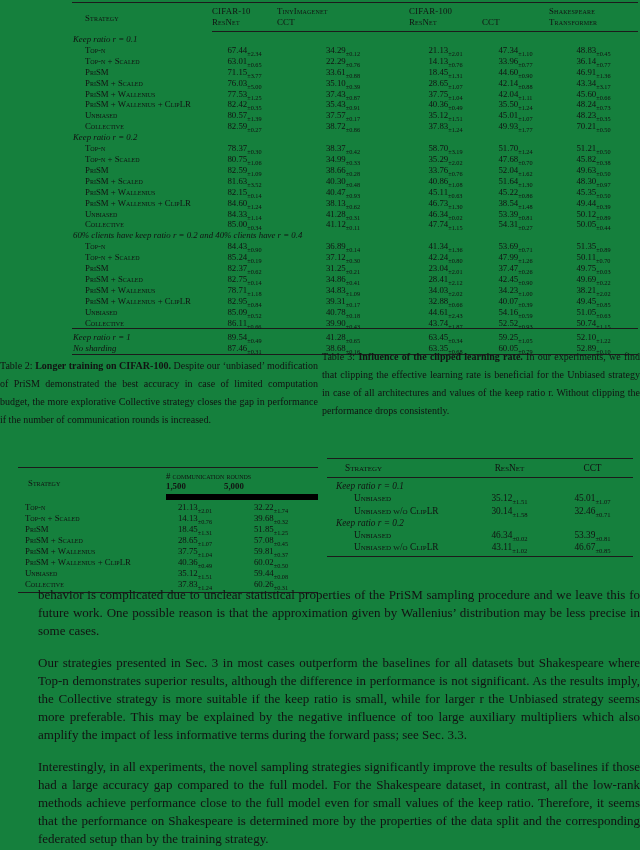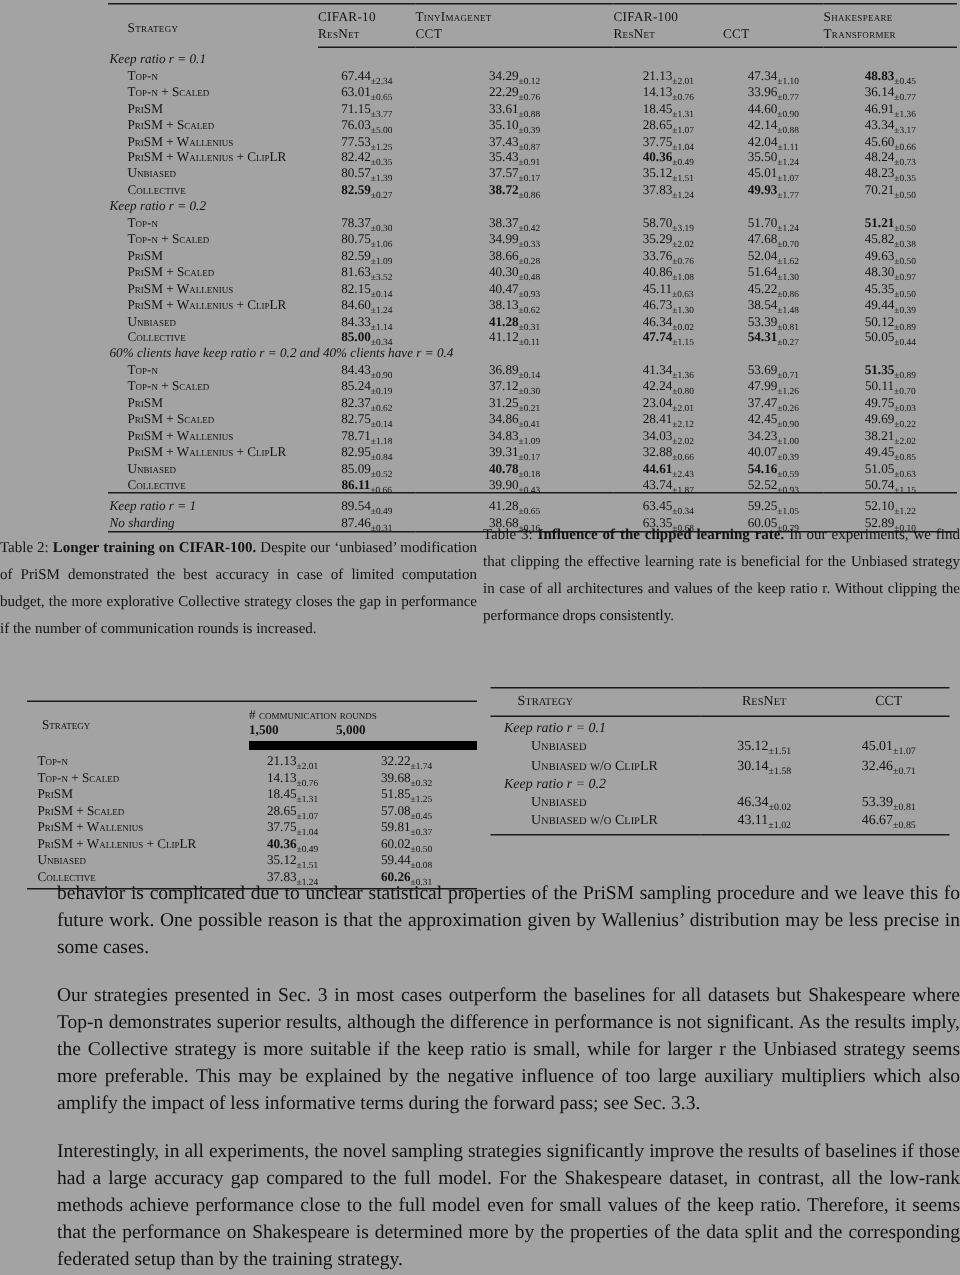--- a/index.html
+++ b/index.html
@@ -2,28 +2,28 @@
 <html><head>
 <meta charset="utf-8">
 <style>
   * { margin:0; padding:0; box-sizing:border-box; }
   html,body { background:#ffffff; }
   body {
     width:640px; height:850px;
     font-family:"Liberation Serif", serif;
     color:#121212;
   }
-  .page { position:relative; width:640px; height:850px; background:#a3a3a3; overflow:hidden; }
+  .page { position:relative; width:640px; height:850px; background:#15803d; overflow:hidden; }
 
   
   table { border-collapse:collapse; table-layout:fixed; }
   th { font-weight:normal; }
   td, th { padding:0; vertical-align:baseline; }
   sub { font-size:71%; line-height:0; }
-  .b { font-weight:bold; }
+  .b { font-weight:normal; }
 
   
   .mt-wrap { position:absolute; left:72px; top:2px; width:566px; }
   table.mt {
     width:566px; font-size:8.8px; line-height:10.9px;
     border-top:1.6px solid #1b1b1b; border-bottom:1.6px solid #1b1b1b;
   }
   table.mt thead th { text-align:left; font-variant:small-caps; letter-spacing:.2px; line-height:11px; }
   table.mt thead tr:first-child th { padding-top:3px; }
   table.mt thead tr:last-child th { border-bottom:1px solid #1b1b1b; padding-bottom:3px; }

